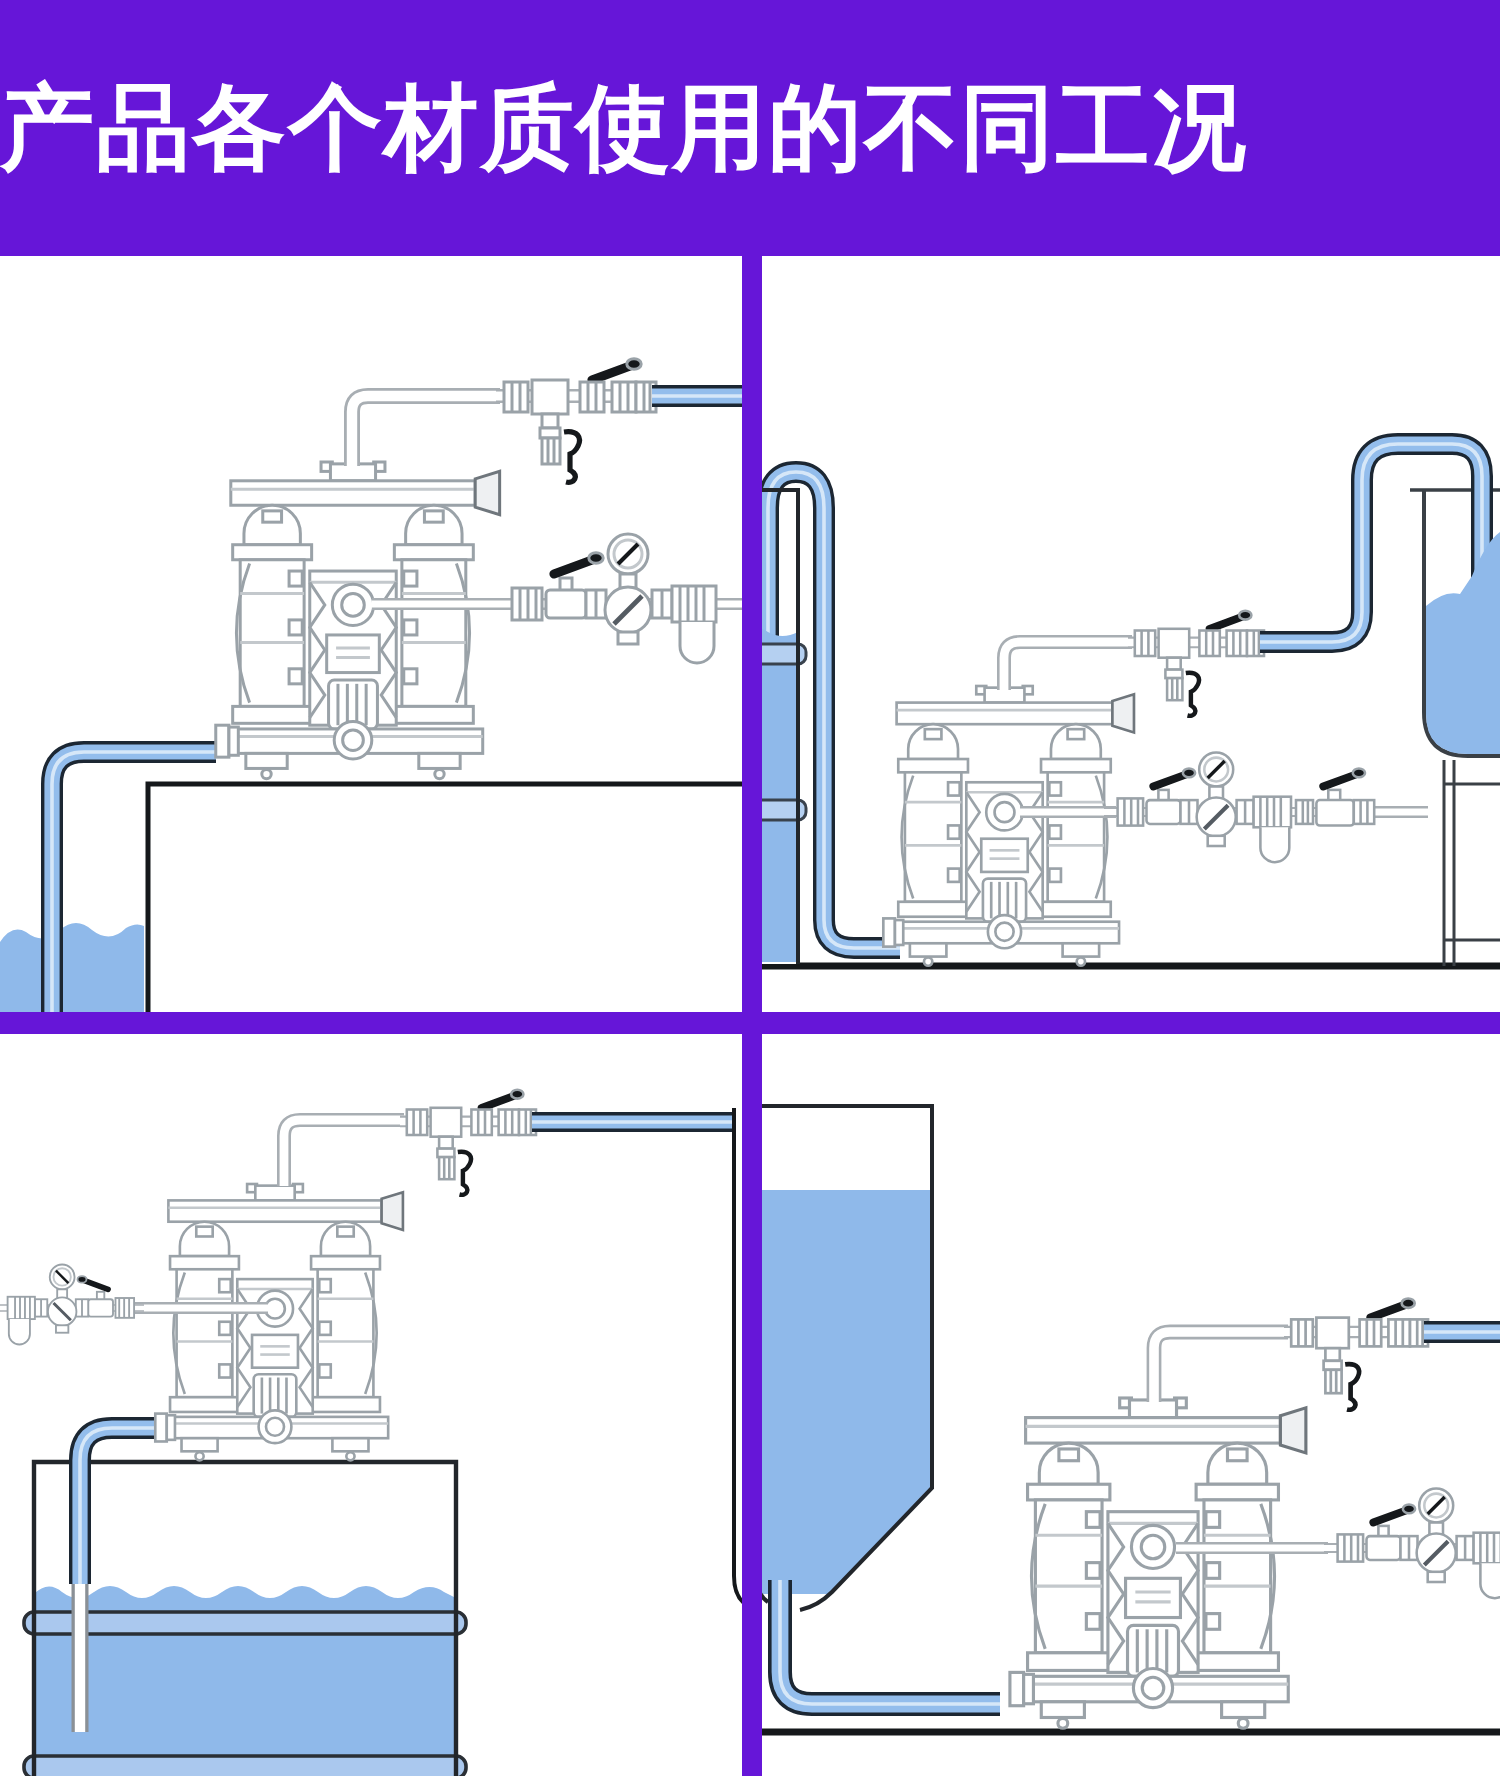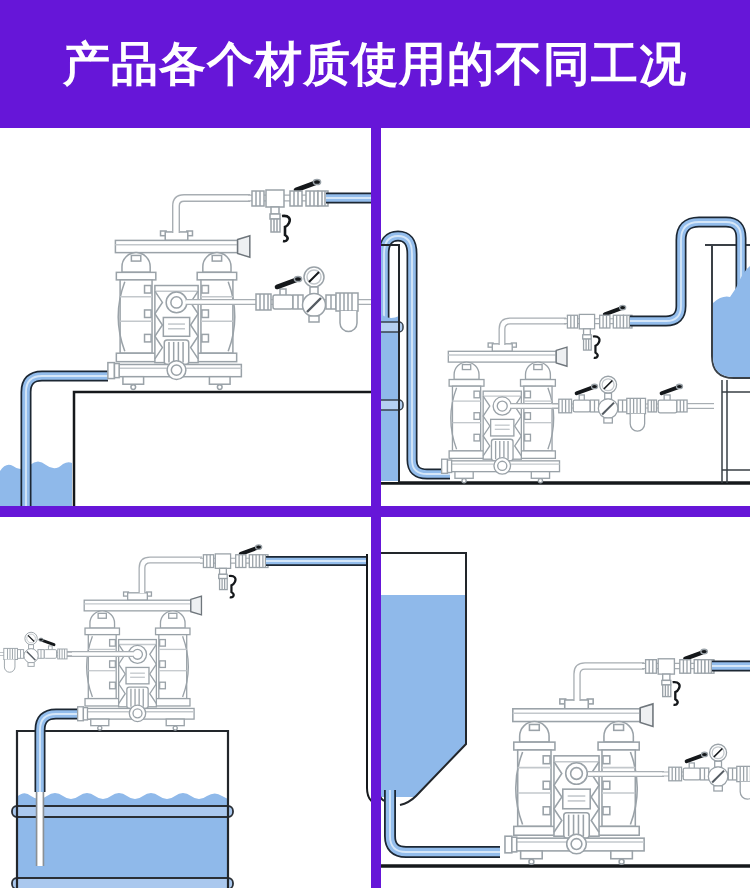--- a/index.html
+++ b/index.html
@@ -1,19 +1,19 @@
 <!DOCTYPE html>
 <html><head>
 <meta charset="utf-8">
 <style>
   html,body{margin:0;padding:0;background:#ffffff;}
   .page{position:relative;width:750px;height:888px;background:#6616d8;overflow:hidden;
         font-family:"Liberation Sans","DejaVu Sans",sans-serif;}
   .hdr{position:absolute;left:0;top:0;width:750px;height:128px;background:#6616d8;
-       display:flex;align-items:center;justify-content:center;}
+       display:flex;align-items:center;justify-content:flex-start;}
   .hdr h1{margin:0;color:#ffffff;font-size:47px;font-weight:bold;letter-spacing:1px;
           font-family:"Liberation Sans","DejaVu Sans",sans-serif;}
   .panel{position:absolute;background:#ffffff;display:block;}
   #p-tl{left:0;   top:128px;width:371px;height:378px;}
   #p-tr{left:381px;top:128px;width:369px;height:378px;}
   #p-bl{left:0;   top:517px;width:371px;height:371px;}
   #p-br{left:381px;top:517px;width:369px;height:371px;}
   .divider{position:absolute;background:#6616d8;}
   #div-v{left:371px;top:128px;width:10px;height:760px;}
   #div-h{left:0;top:506px;width:750px;height:11px;}

